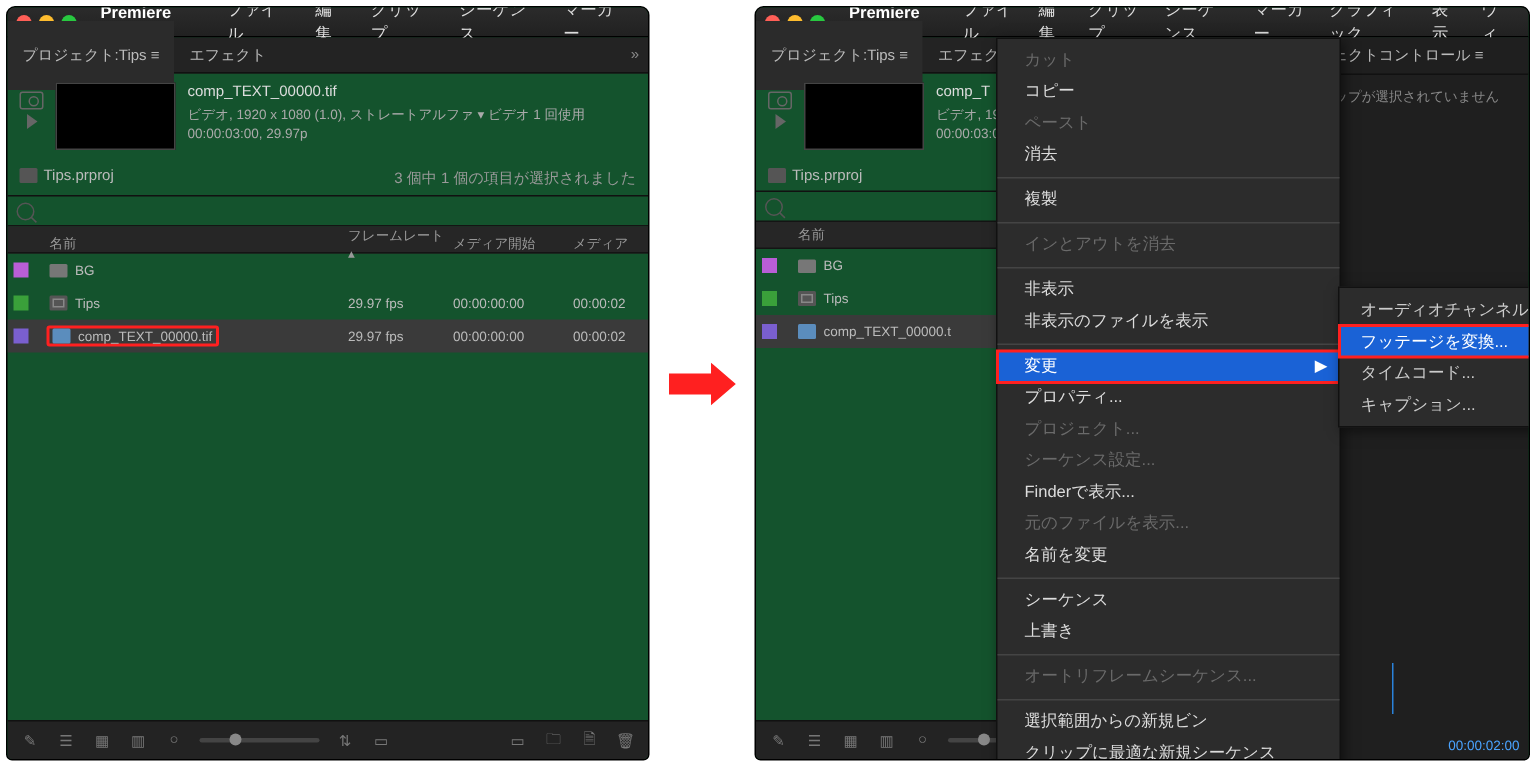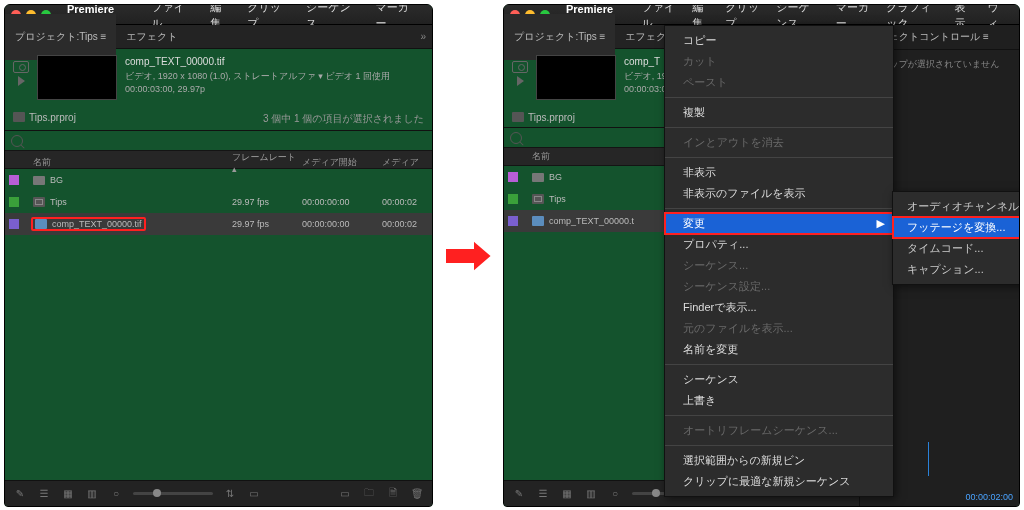--- a/index.html
+++ b/index.html
@@ -258,34 +258,35 @@
       <span class="bicon blue-ico">☰</span>
       <span class="bicon">▦</span>
       <span class="bicon">▥</span>
       <span class="bicon">○</span>
       <div class="slidertrack">
           <span class="knob"></span>
         </div>
     </div>
 
     <div class="ctxmenu" id="ctxmenu">
+        <div class="mi disabled">カット</div>
         <div class="mi">コピー</div>
-        <div class="mi disabled">カット</div>
         <div class="mi disabled">ペースト</div>
+        <div class="mi">消去</div>
         <div class="sep"></div>
         <div class="mi">複製</div>
         <div class="sep"></div>
         <div class="mi disabled">インとアウトを消去</div>
         <div class="sep"></div>
         <div class="mi">非表示</div>
         <div class="mi">非表示のファイルを表示</div>
         <div class="sep"></div>
         <div class="mi highlight redoutline">変更<span class="subarrow">▶</span></div>
         <div class="mi">プロパティ...</div>
-        <div class="mi disabled">シーケンス...</div>
+        <div class="mi disabled">プロジェクト...</div>
         <div class="mi disabled">シーケンス設定...</div>
         <div class="mi">Finderで表示...</div>
         <div class="mi disabled">元のファイルを表示...</div>
         <div class="mi">名前を変更</div>
         <div class="sep"></div>
         <div class="mi">シーケンス</div>
         <div class="mi">上書き</div>
         <div class="sep"></div>
         <div class="mi disabled">オートリフレームシーケンス...</div>
         <div class="sep"></div>

